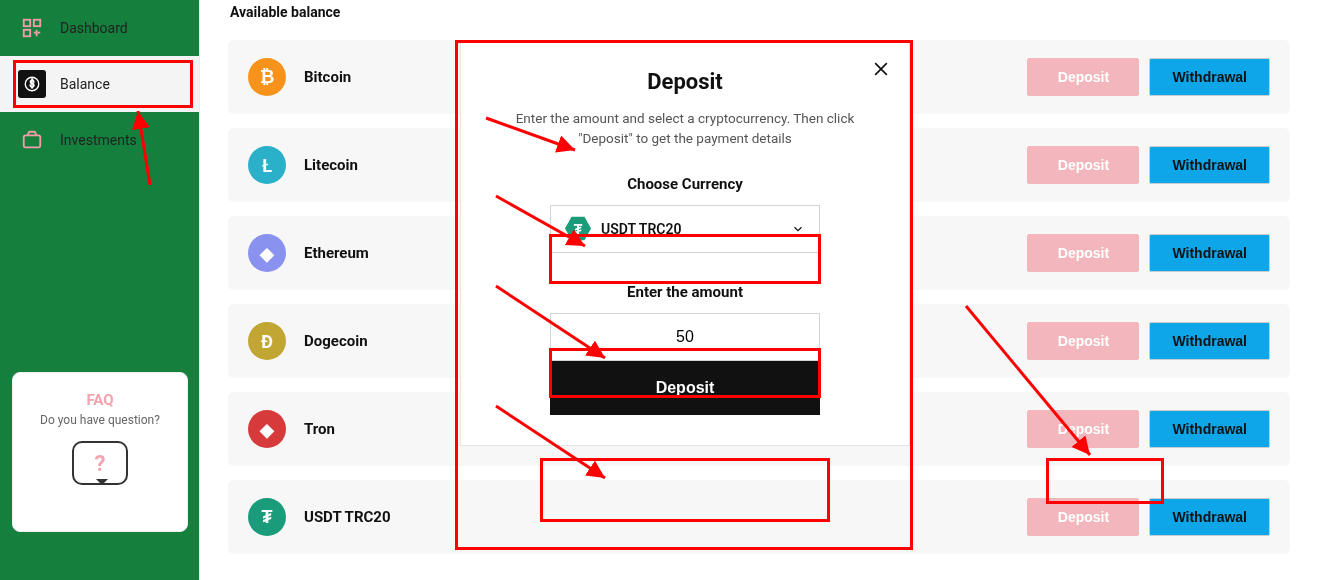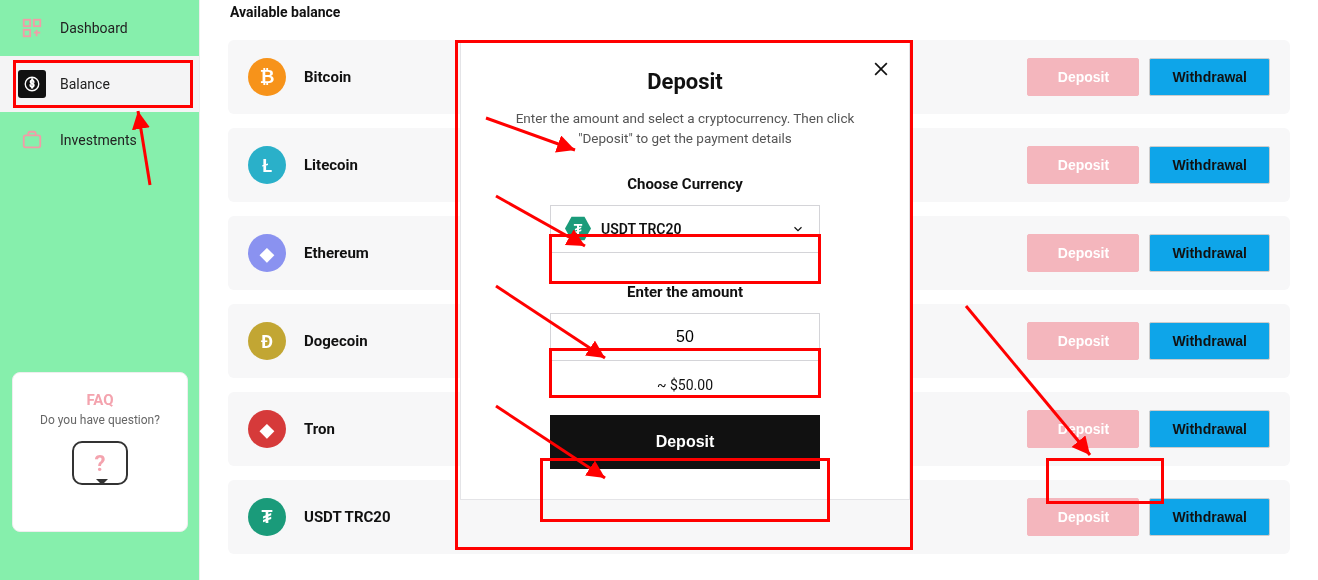--- a/index.html
+++ b/index.html
@@ -13,21 +13,21 @@
     position: relative;
   }
 
   
   .sidebar {
     position: absolute;
     left: 0; top: 0;
     width: 200px;
     height: 580px;
     border-right: 1px solid #eee;
-    background: #86efac;
+    background: #15803d;
   }
   .side-item {
     display: flex;
     align-items: center;
     gap: 14px;
     padding: 14px 18px;
     font-size: 14px;
     color: #222;
     cursor: pointer;
   }
@@ -290,21 +290,20 @@
   <div class="sel">
     <span class="mini-t">₮</span>
     <span>USDT TRC20</span>
     <svg class="chev" viewBox="0 0 24 24" fill="none" stroke="#111" stroke-width="2">
       <polyline points="6 9 12 15 18 9"></polyline>
     </svg>
   </div>
 
   <div class="label">Enter the amount</div>
   <input class="amount-input" value="50" style="">
-  <div class="approx">~ $50.00</div>
 
   <button class="deposit-big">Deposit</button>
 </div>
 
 <div class="anno" style="left:13px; top:60px; width:180px; height:48px;"></div>
 <div class="anno" style="left:455px; top:40px; width:458px; height:510px;"></div>
 <div class="anno" style="left:549px; top:234px; width:272px; height:50px;"></div>
 <div class="anno" style="left:549px; top:348px; width:272px; height:50px;"></div>
 <div class="anno" style="left:540px; top:458px; width:290px; height:64px;"></div>
 <div class="anno" style="left:1046px; top:458px; width:118px; height:46px;"></div>

